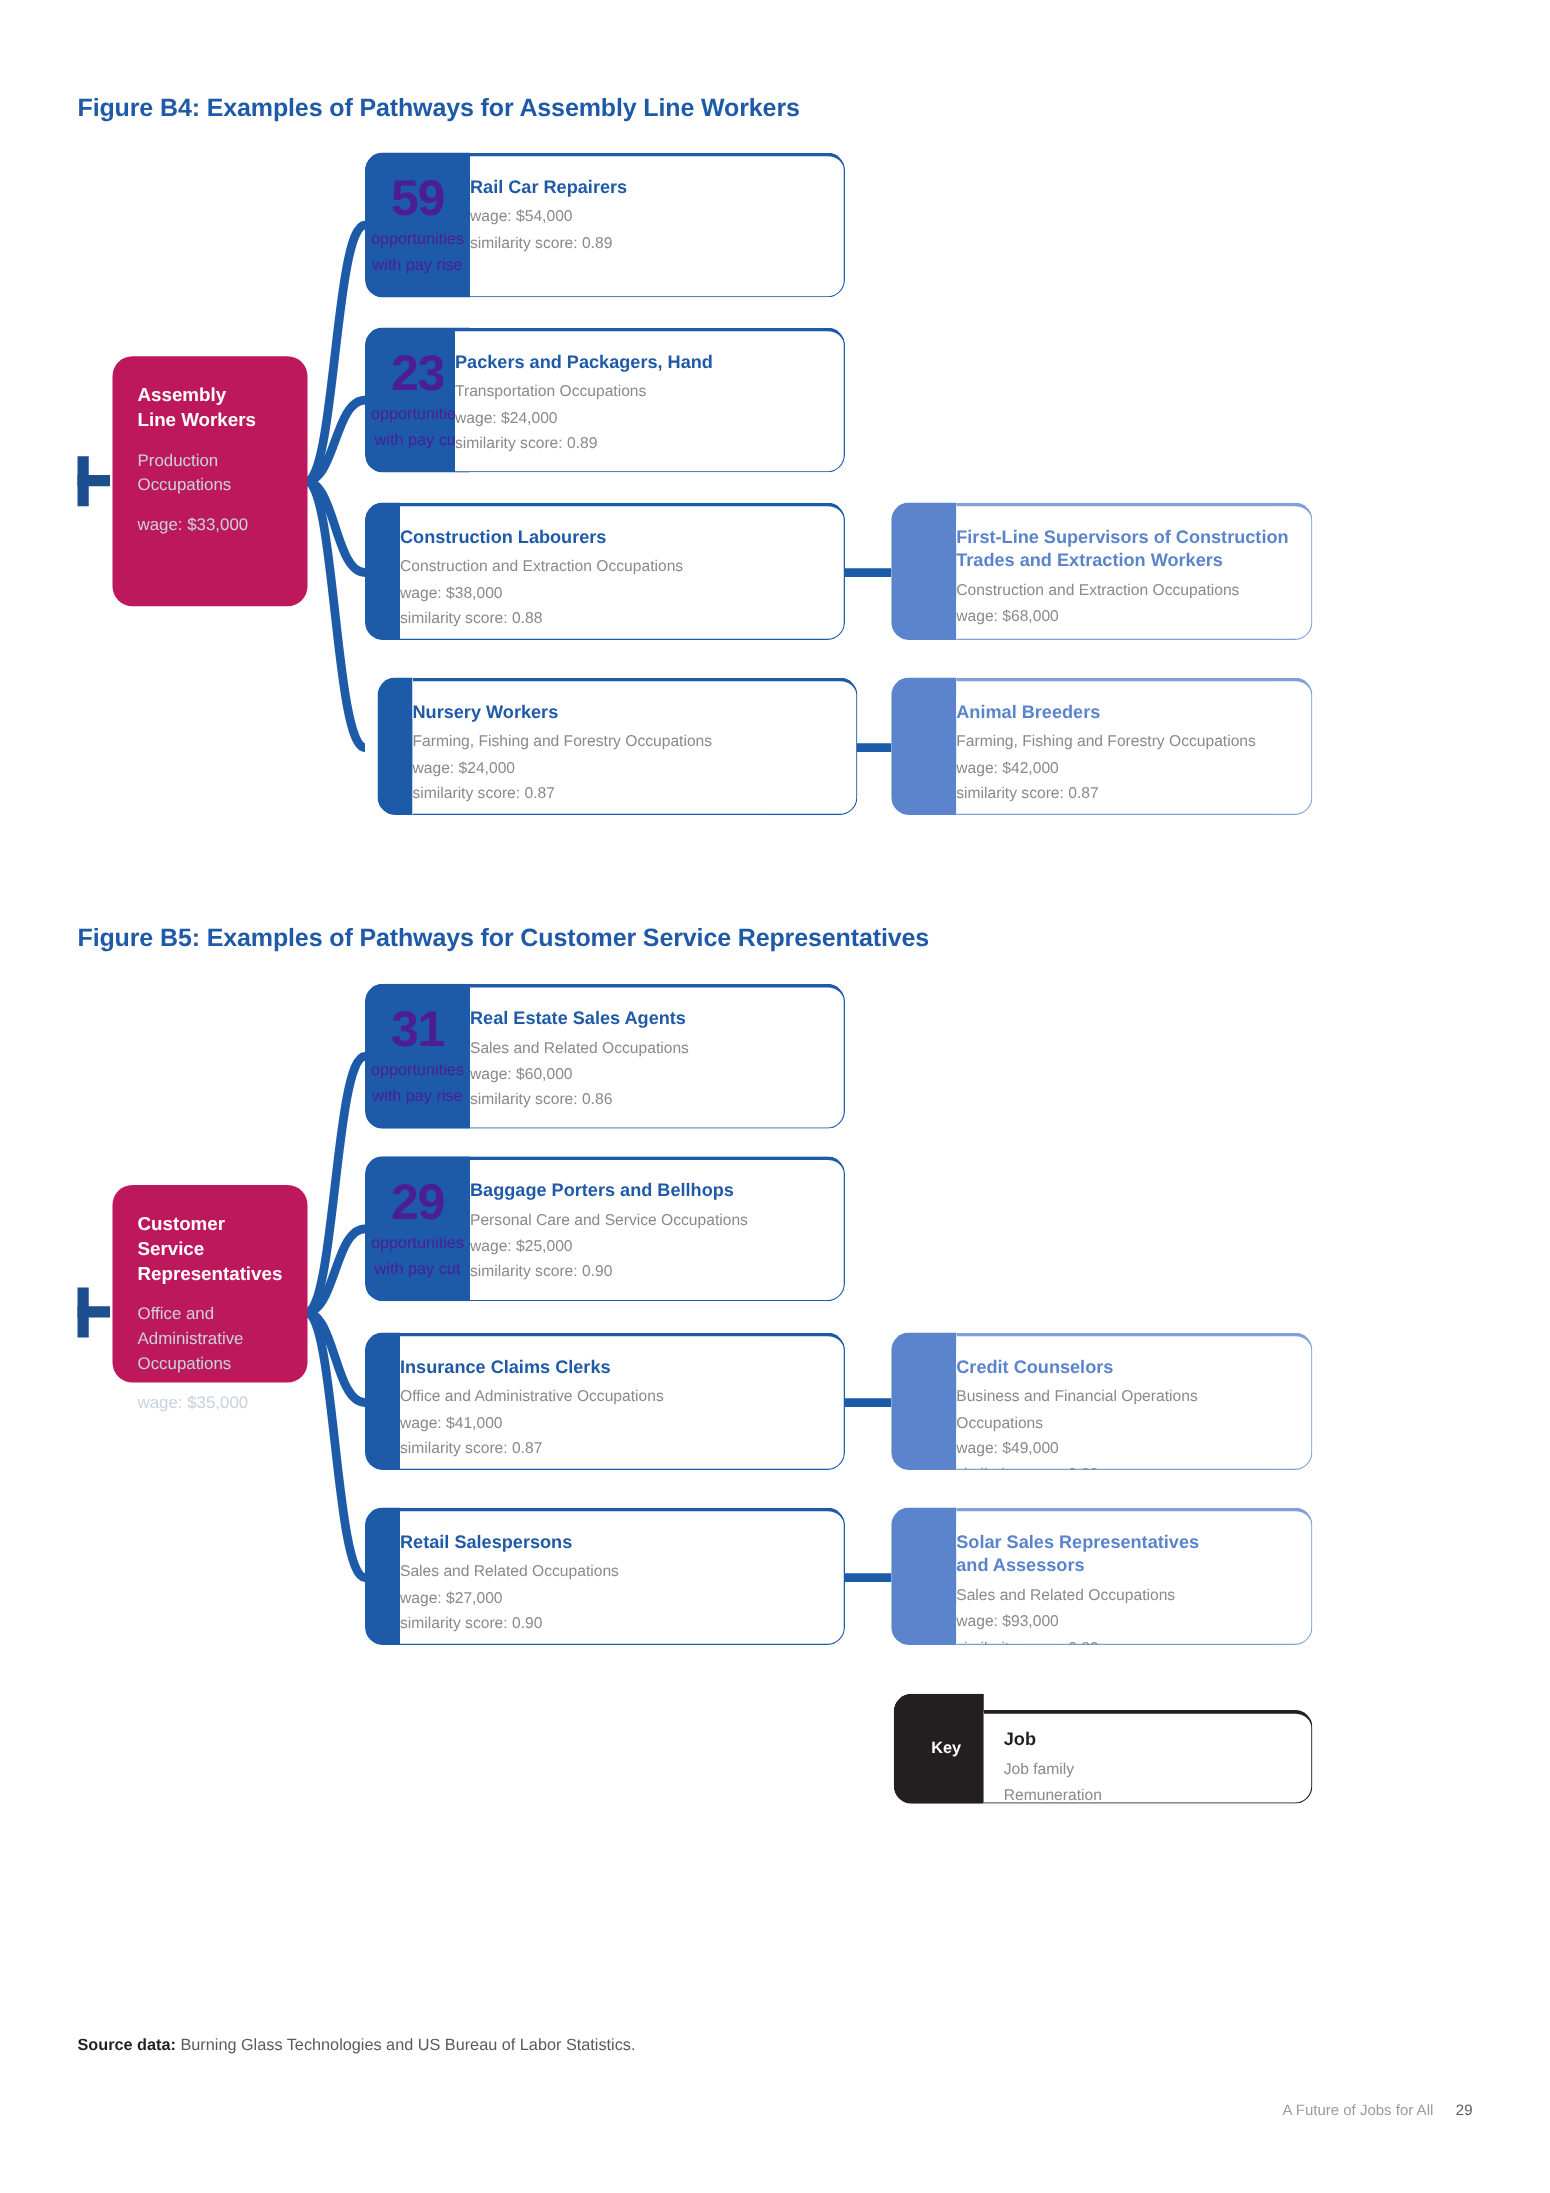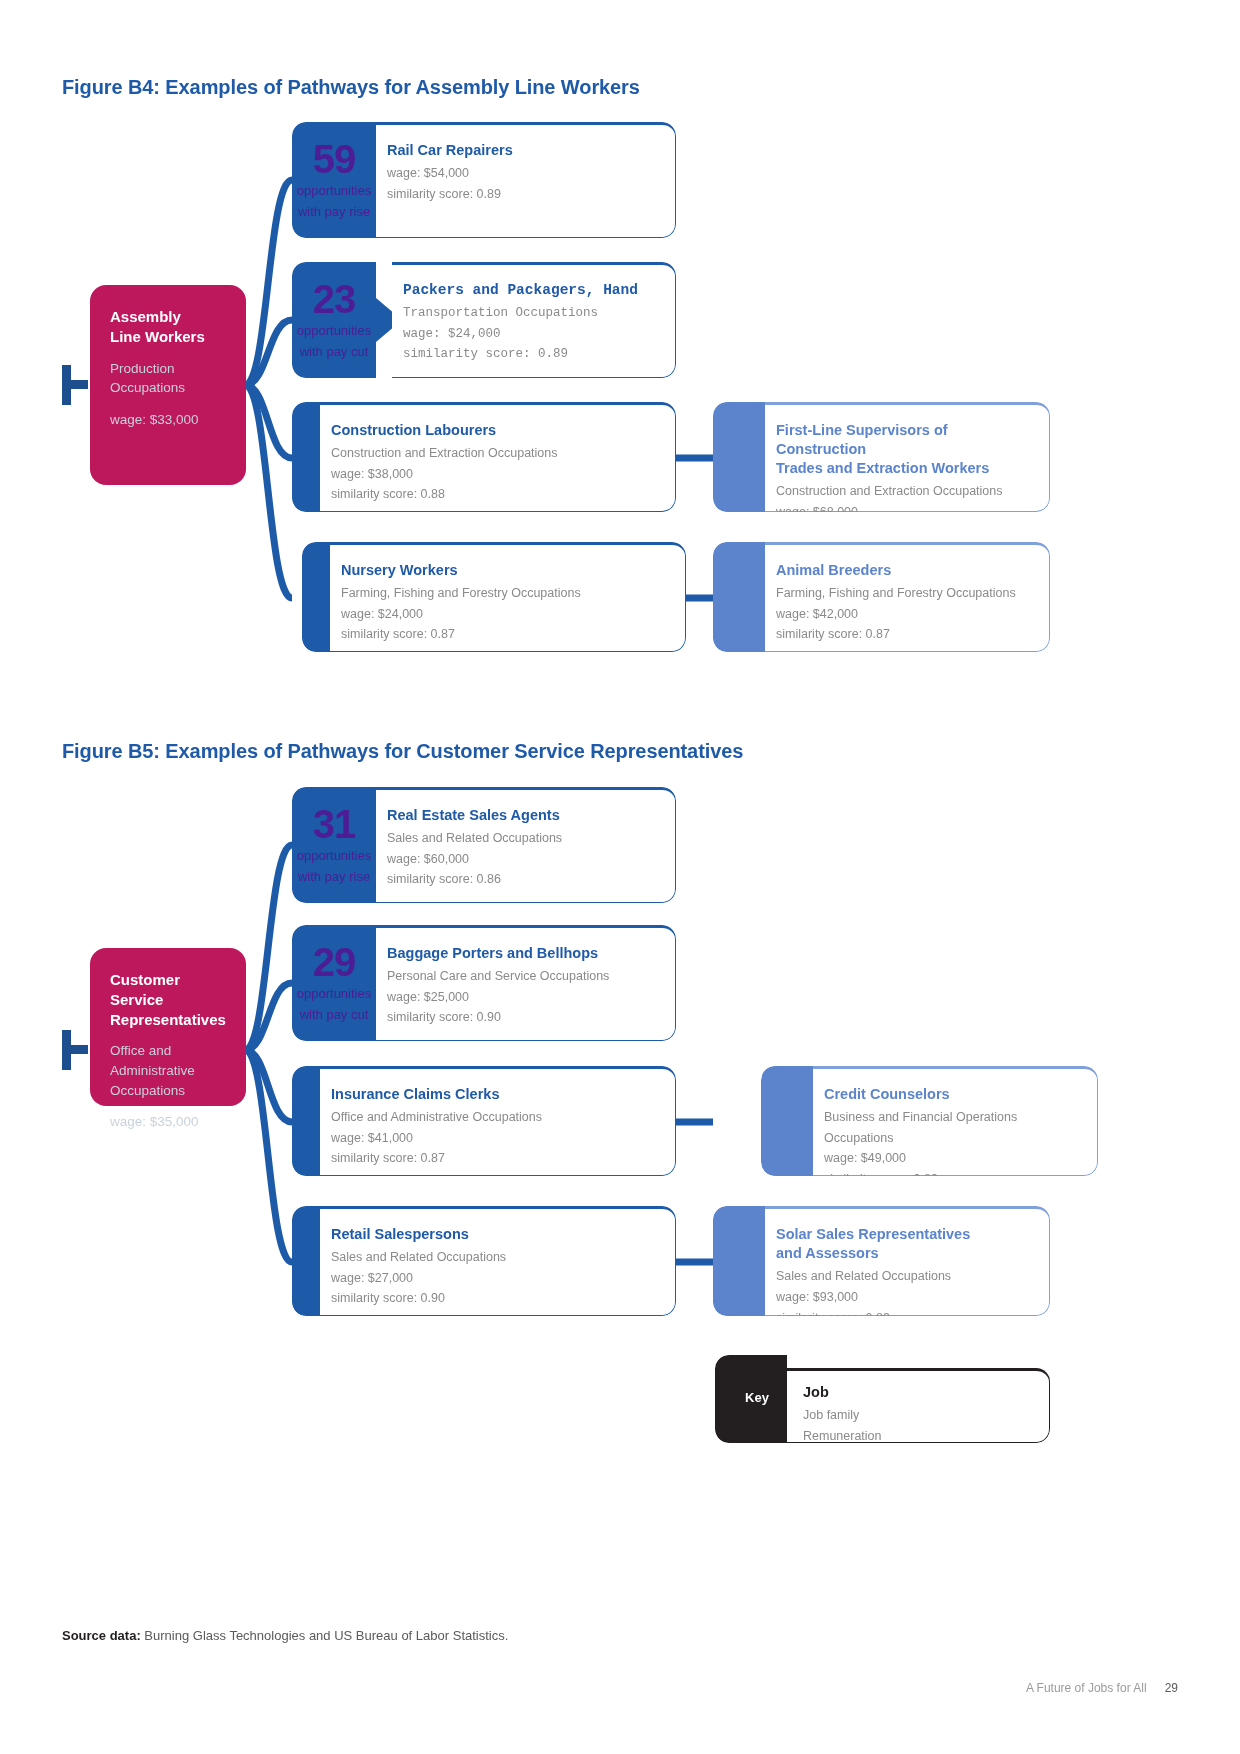--- a/index.html
+++ b/index.html
@@ -71,21 +71,21 @@
     border-top:22px solid transparent;
     border-bottom:22px solid transparent;
   }
   .card .body {
     position:absolute; top:0; right:0; bottom:0;
     background:#ffffff;
     border-top:3px solid;
     border-right:1.5px solid;
     border-bottom:1.5px solid;
     border-radius:0 14px 14px 0;
-    padding:16px 18px 14px 11px;
+    padding:16px 18px 14px 0;
   }
   .card-title {
     font-size:14.5px; font-weight:bold; line-height:1.32;
     margin-bottom:3px;
   }
   .card-line { font-size:12.5px; color:#8a8a8a; line-height:1.65; }
 
   
   .badge {
     position:absolute; left:0; top:0; width:84px;
@@ -184,21 +184,21 @@
   </div>
 
   <div class="card v-primary" style="left:292px; top:262px; width:384px; height:116px;">
     <div class="strip"></div>
     <div class="arrow" style="left:84px; top:36px;"></div>
     <div class="badge">
       <span class="num">23</span>
       <span class="lbl">opportunities</span>
       <span class="lbl">with pay cut</span>
     </div>
-    <div class="body" style="left:100px;font-family:Liberation Mono, monospace;">
+    <div class="body" style="left:72px;">
       <div class="card-title">Packers and Packagers, Hand</div>
       <div class="card-line">Transportation Occupations</div>
       <div class="card-line">wage: $24,000</div>
       <div class="card-line">similarity score: 0.89</div>
     </div>
   </div>
 
   <div class="card v-primary" style="left:292px; top:402px; width:384px; height:110px;">
     <div class="strip" style="width:28px;"></div>
     <div class="arrow" style="left:28px; top:33px;"></div>
@@ -321,21 +321,21 @@
     <div class="strip" style="width:28px;"></div>
     <div class="arrow" style="left:28px; top:33px;"></div>
     <div class="body" style="left:28px;">
       <div class="card-title">Retail Salespersons</div>
       <div class="card-line">Sales and Related Occupations</div>
       <div class="card-line">wage: $27,000</div>
       <div class="card-line">similarity score: 0.90</div>
     </div>
   </div>
 
-  <div class="card v-secondary" style="left:713px; top:1066px; width:337px; height:110px;margin-left:48px;">
+  <div class="card v-secondary" style="left:713px; top:1066px; width:337px; height:110px;">
     <div class="strip" style="width:52px;"></div>
     <div class="arrow" style="left:52px; top:33px;"></div>
     <div class="body" style="left:52px;">
       <div class="card-title">Credit Counselors</div>
       <div class="card-line">Business and Financial Operations Occupations</div>
       <div class="card-line">wage: $49,000</div>
       <div class="card-line">similarity score: 0.89</div>
     </div>
   </div>
 

